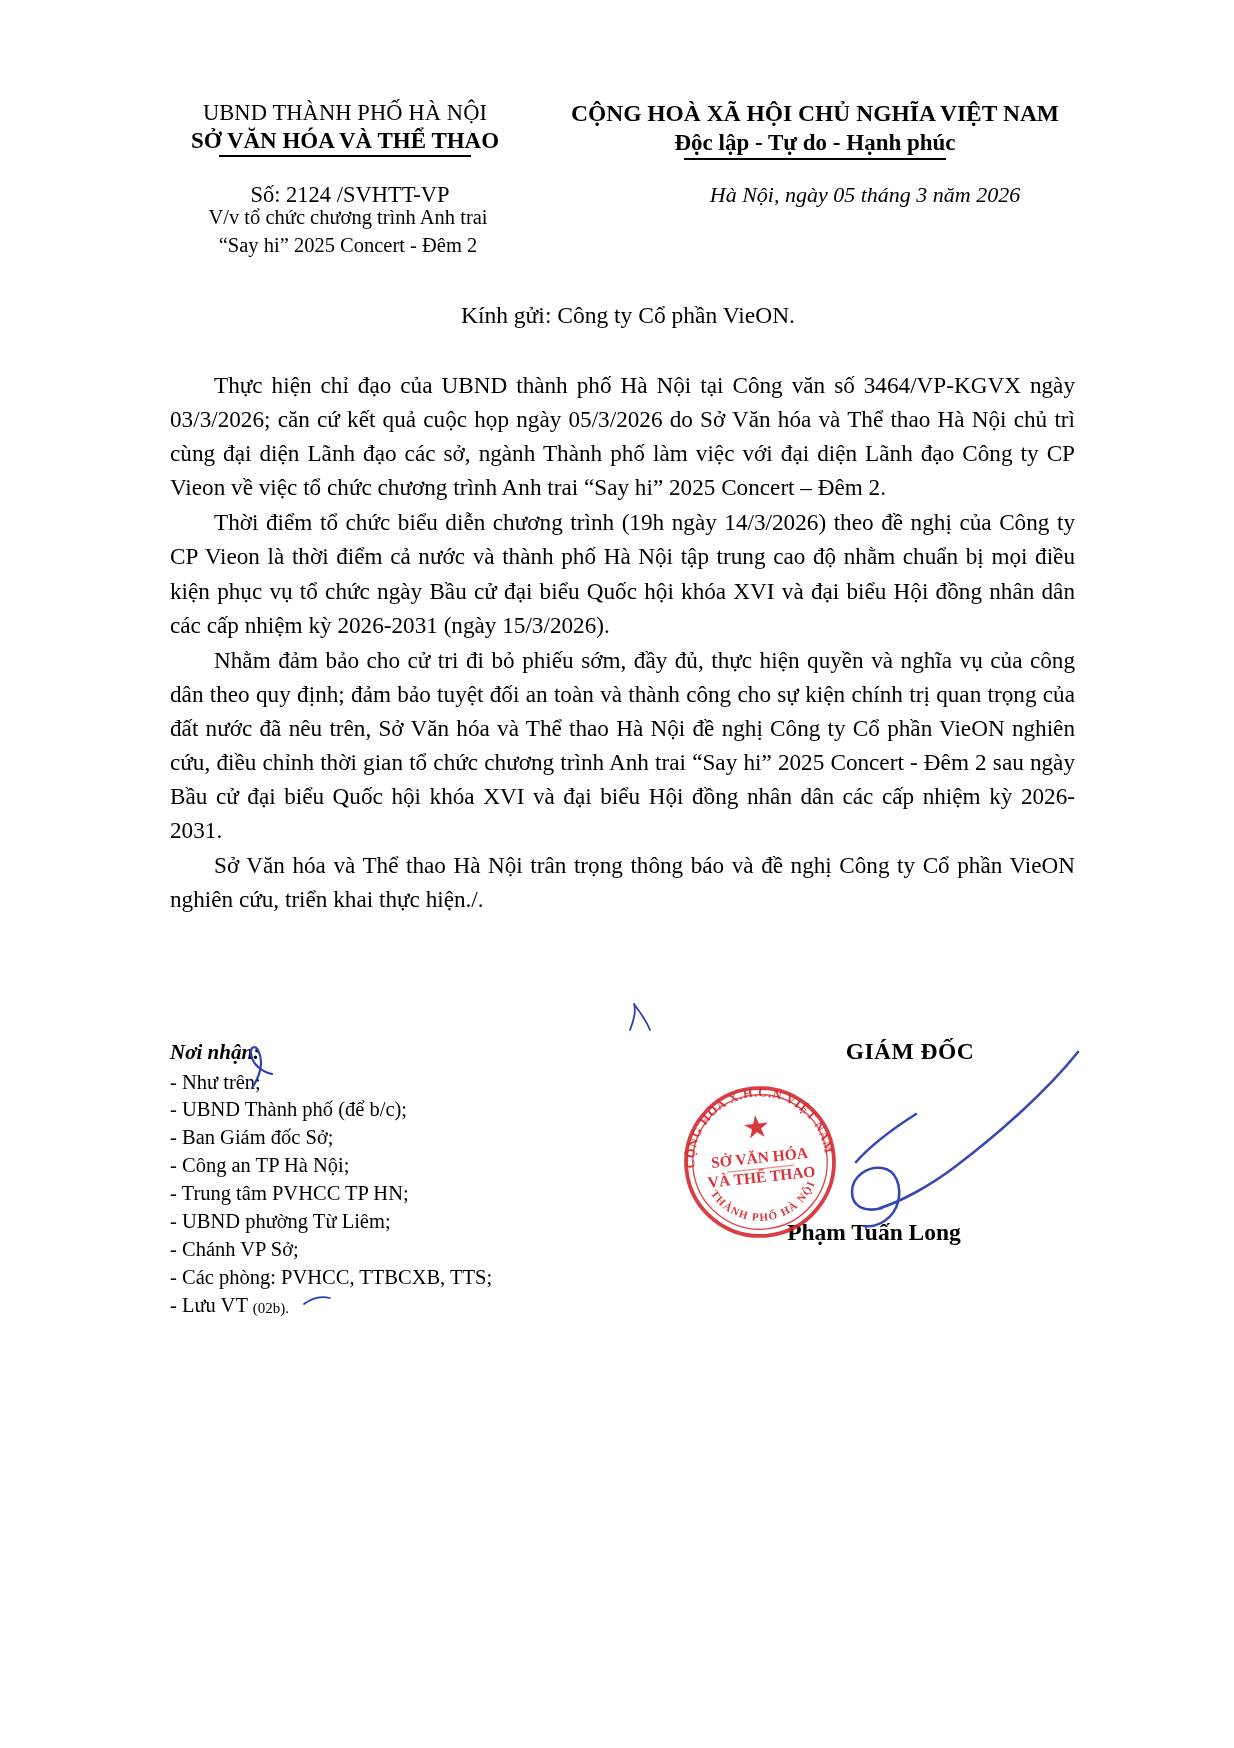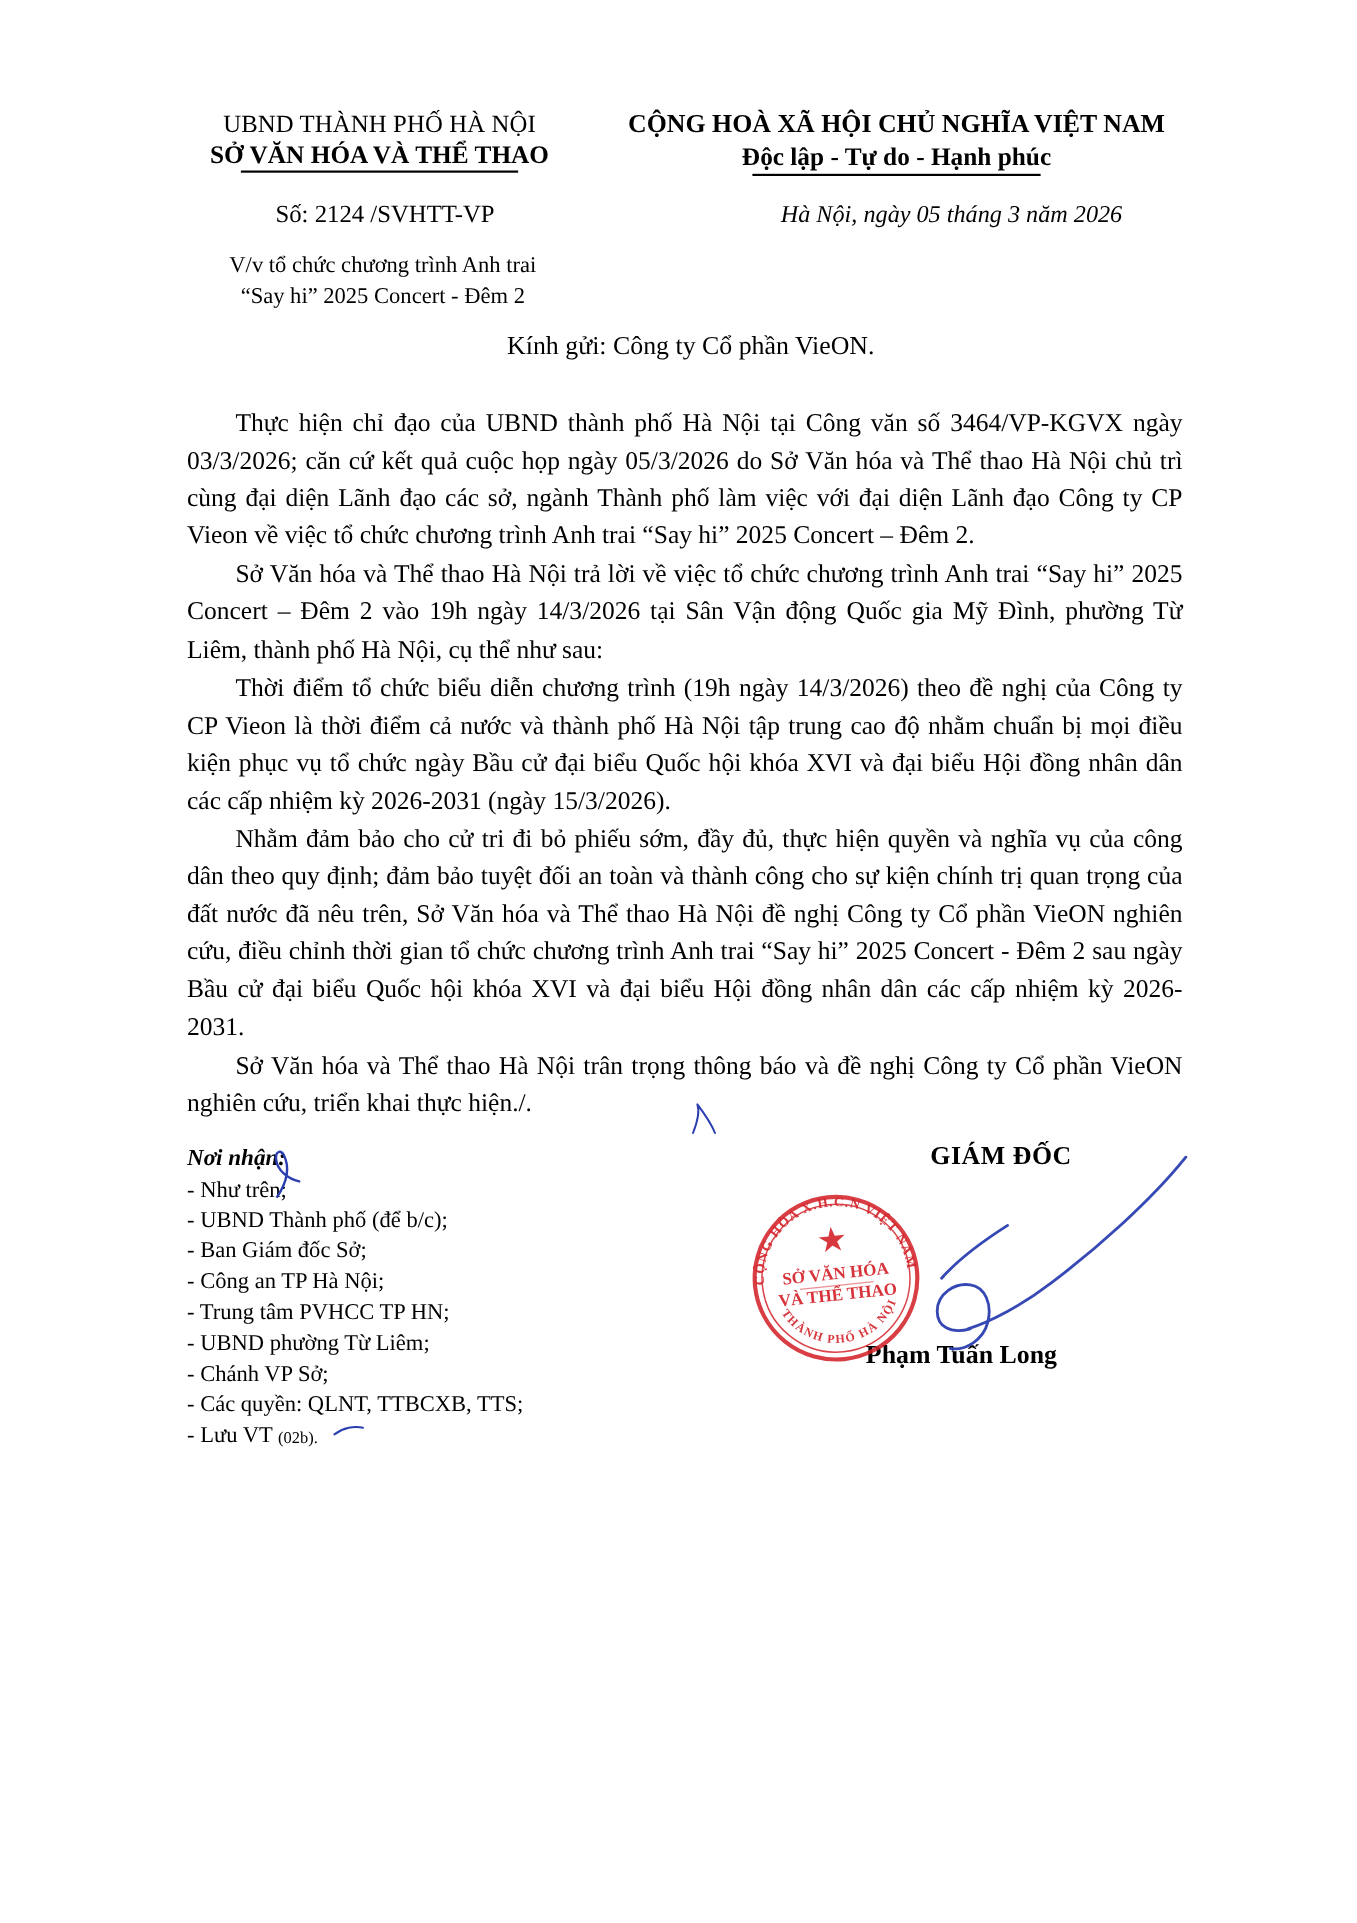--- a/index.html
+++ b/index.html
@@ -90,21 +90,21 @@
     position: absolute;
     left: 150px;
     top: 182px;
     width: 400px;
     text-align: center;
     font-size: 22.5px;
   }
   .subject {
     position: absolute;
     left: 148px;
-    top: 228px;
+    top: 204px;
     width: 400px;
     text-align: center;
     font-size: 20.5px;
     line-height: 1.35;
   }
   .place-date {
     position: absolute;
     left: 615px;
     top: 182px;
     width: 500px;
@@ -234,36 +234,35 @@
     <div>V/v tổ chức chương trình Anh trai</div>
     <div>“Say hi” 2025 Concert - Đêm 2</div>
   </div>
 
   <div class="place-date">Hà Nội, ngày  05  tháng  3    năm 2026</div>
 
   <div class="recipient">Kính gửi: Công ty Cổ phần VieON.</div>
 
   <div class="body-text">
     <p>Thực hiện chỉ đạo của UBND thành phố Hà Nội tại Công văn số 3464/VP-KGVX ngày 03/3/2026; căn cứ kết quả cuộc họp ngày 05/3/2026 do Sở Văn hóa và Thể thao Hà Nội chủ trì cùng đại diện Lãnh đạo các sở, ngành Thành phố làm việc với đại diện Lãnh đạo Công ty CP Vieon về việc tổ chức chương trình Anh trai  “Say hi” 2025 Concert – Đêm 2.</p>
-    <p>Sở Văn hóa và Thể thao Hà Nội trả lời về việc tổ chức chương trình Anh trai “Say hi” 2025 Concert – Đêm 2 vào 19h ngày 14/3/2026 tại Sân Vận động Quốc gia Mỹ Đình, phường Từ Liêm, thành phố Hà Nội, cụ thể như sau:</p>
     <p>Thời điểm tổ chức biểu diễn chương trình (19h ngày 14/3/2026) theo đề nghị của Công ty CP Vieon là thời điểm cả nước và thành phố Hà Nội tập trung cao độ nhằm chuẩn bị mọi điều kiện phục vụ tổ chức ngày Bầu cử đại biểu Quốc hội khóa XVI và đại biểu Hội đồng nhân dân các cấp nhiệm kỳ 2026-2031 (ngày 15/3/2026).</p>
     <p>Nhằm đảm bảo cho cử tri đi bỏ phiếu sớm, đầy đủ, thực hiện quyền và nghĩa vụ của công dân theo quy định; đảm bảo tuyệt đối an toàn và thành công cho sự kiện chính trị quan trọng của đất nước đã nêu trên, Sở Văn hóa và Thể thao Hà Nội đề nghị Công ty Cổ phần VieON nghiên cứu, điều chỉnh thời gian tổ chức chương trình Anh trai “Say hi” 2025 Concert - Đêm 2 sau ngày Bầu cử đại biểu Quốc hội khóa XVI và đại biểu Hội đồng nhân dân các cấp nhiệm kỳ 2026-2031.</p>
     <p>Sở Văn hóa và Thể thao Hà Nội trân trọng thông báo và đề nghị Công ty Cổ phần VieON nghiên cứu, triển khai thực hiện./.</p>
   </div>
 
   <div class="recipients-block">
     <div class="recipients-title">Nơi nhận:</div>
     <div class="ritem">- Như trên;</div>
     <div class="ritem">- UBND Thành phố (để b/c);</div>
     <div class="ritem">- Ban Giám đốc Sở;</div>
     <div class="ritem">- Công an TP Hà Nội;</div>
     <div class="ritem">- Trung tâm PVHCC TP HN;</div>
     <div class="ritem">- UBND phường Từ Liêm;</div>
     <div class="ritem">- Chánh VP Sở;</div>
-    <div class="ritem">- Các quyền: QLNT, TTBCXB, TTS;</div>
+    <div class="ritem">- Các phòng: PVHCC, TTBCXB, TTS;</div>
     <div class="ritem">
       <span>- Lưu VT</span>
       <span class="small">(02b).</span>
     </div>
   </div>
 
   <div class="signature-block">
     <div class="sign-title">GIÁM ĐỐC</div>
   </div>
   <div class="sign-name">Phạm Tuấn Long</div>

